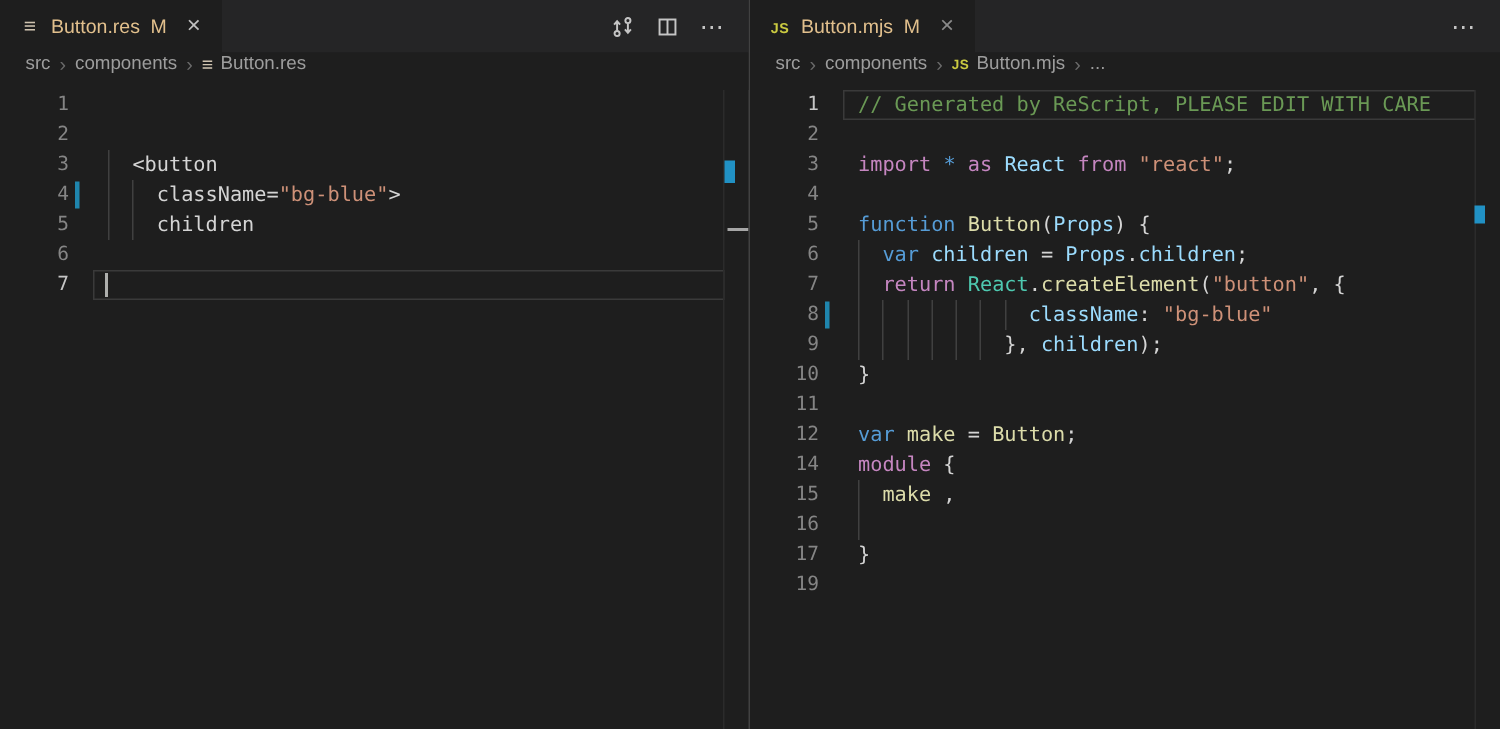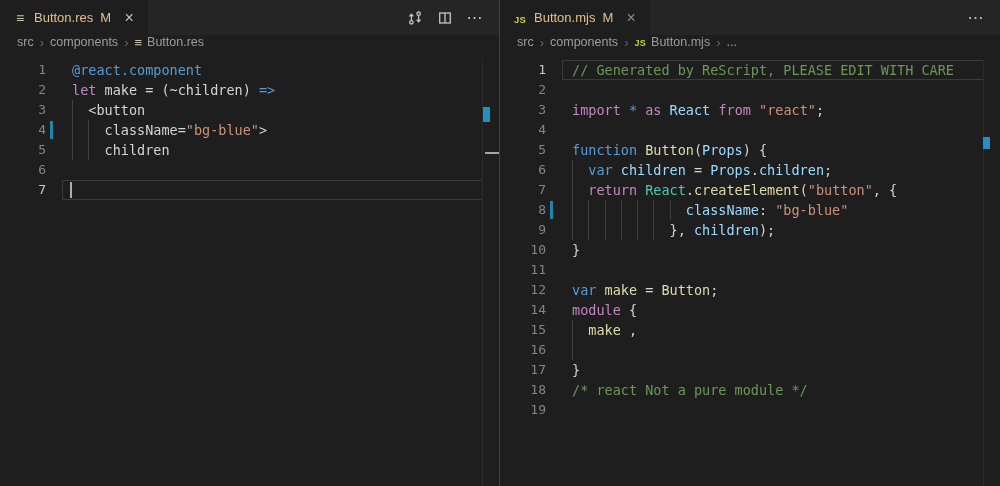--- a/index.html
+++ b/index.html
@@ -95,25 +95,23 @@
       <span class="crumb-sep">›</span>
       <span class="crumb">components</span>
       <span class="crumb-sep">›</span>
       <span class="crumb-icon"><span class="res-glyph">≡</span></span>
       <span class="crumb">Button.res</span>
     </div>
     <div class="editor">
       <div>
           <div class="line">
             <div class="ln">1</div>
-            <div class="content" style="padding-left: calc(0ch + 10px);"><span class="tk-bl">@react.component</span></div>
           </div>
           <div class="line">
             <div class="ln">2</div>
-            <div class="content" style="padding-left: calc(0ch + 10px);"><span class="tk-kw">let</span><span class="tk-fg"> make = (~children) </span><span class="tk-bl">=&gt;</span></div>
           </div>
           <div class="line">
             <div class="ln">3</div>
             <div class="content" style="padding-left: calc(2ch + 10px);"><div class="guide" style="left: calc(0ch + 10px);"></div><span class="tk-fg">&lt;button</span></div>
           </div>
           <div class="line">
             <div class="ln">4</div>
             <div class="mod-bar"></div>
             <div class="content" style="padding-left: calc(4ch + 10px);"><div class="guide" style="left: calc(0ch + 10px);"></div><div class="guide" style="left: calc(2ch + 10px);"></div><span class="tk-fg">className=</span><span class="tk-st">"bg-blue"</span><span class="tk-fg">&gt;</span></div>
           </div>
@@ -219,24 +217,20 @@
           </div>
           <div class="line">
             <div class="ln">16</div>
             <div class="content" style="padding-left: calc(0ch + 10px);"><div class="guide" style="left: calc(0ch + 10px);"></div></div>
           </div>
           <div class="line">
             <div class="ln">17</div>
             <div class="content" style="padding-left: calc(0ch + 10px);"><span class="tk-fg">}</span></div>
           </div>
           <div class="line">
-            <div class="ln">18</div>
-            <div class="content" style="padding-left: calc(0ch + 10px);"><span class="tk-cm">/* react Not a pure module */</span></div>
-          </div>
-          <div class="line">
             <div class="ln">19</div>
             <div class="content" style="padding-left: calc(0ch + 10px);"></div>
           </div>
         </div>
       <div class="ruler-border"></div>
       <div class="ruler-mod"></div>
     </div>
   </div>
 
 </div>

